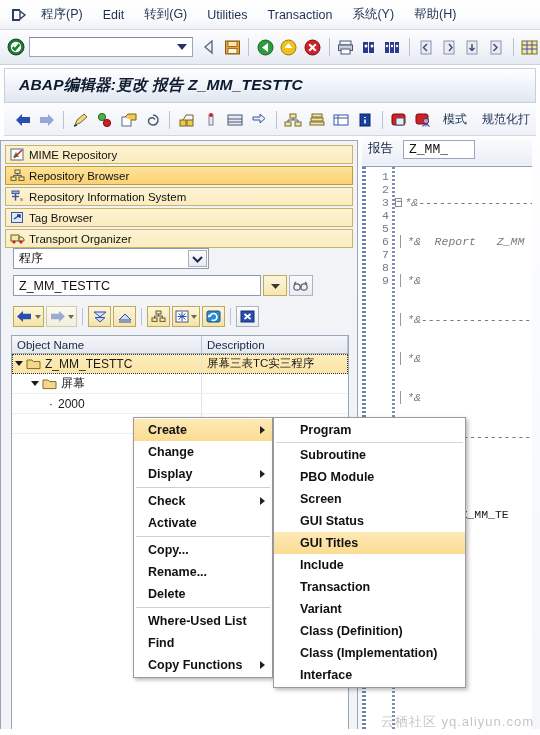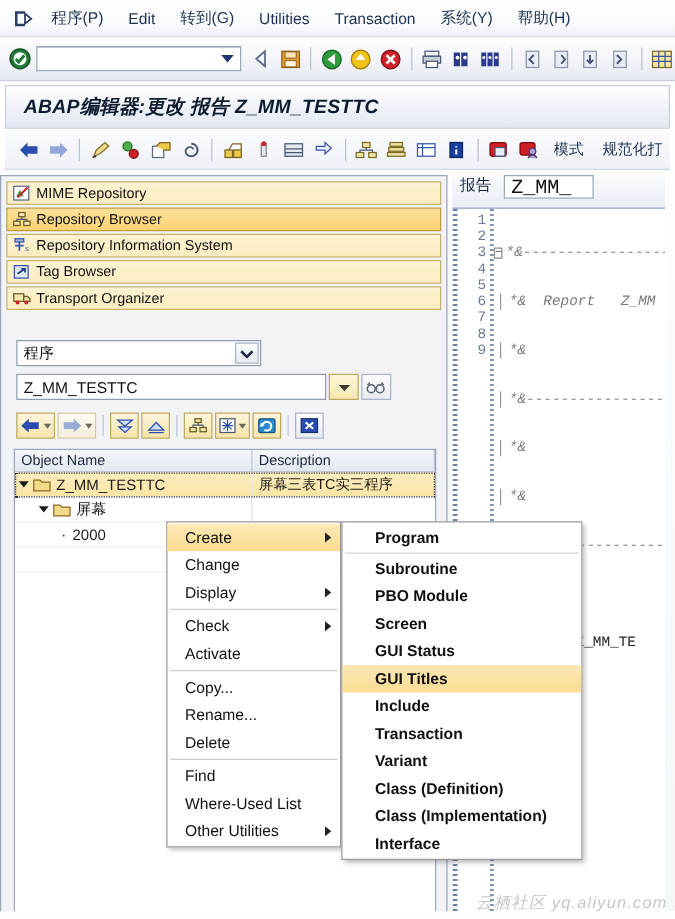--- a/index.html
+++ b/index.html
@@ -155,21 +155,21 @@
     cursor: default;
   }
   .navbtn.sel {
     background: linear-gradient(#fde29a 0%, #fbd273 100%);
     border-color: #c49b3a;
   }
   .navbtn .ico { width: 17px; height: 15px; margin-right: 3px; flex: none;
     display: flex; align-items: center; justify-content: center; }
 
   
-  .selarea { padding: 24px 10px 0 12px; }
+  .selarea { padding: 0 10px 0 12px; }
   .combo {
     width: 196px; height: 21px;
     background: #ffffff;
     border: 1px solid #8e9bb1;
     display: flex; align-items: center;
     padding-left: 5px;
     font-size: 12px; color: #111;
     position: relative;
   }
   .combo .chev {
@@ -269,21 +269,21 @@
     font-size: 12.5px; color: #15233c;
     background: linear-gradient(#fafbfd, #eaeef5);
   }
   .ed-tab {
     margin-left: 10px;
     height: 19px; min-width: 72px;
     background: #ffffff;
     border: 1px solid #9aa6ba;
     display: flex; align-items: center; padding-left: 5px;
     font-family: "Liberation Mono", monospace;
-    font-size: 16px; color: #111;
+    font-size: 13px; color: #111;
   }
   .ed-body {
     position: absolute;
     left: 0; top: 26px; right: 0; bottom: 0;
     background: #ffffff;
     border-top: 1px solid #8ea0c0;
     display: flex;
     overflow: hidden;
   }
   .gutter-bar { width: 4px; background: repeating-linear-gradient(
@@ -331,20 +331,21 @@
     padding: 1px 0;
     z-index: 40;
   }
   .ctxitem {
     height: 22px;
     display: flex; align-items: center;
     padding-left: 14px; padding-right: 6px;
     font-size: 12.5px; color: #111;
     cursor: default;
     position: relative;
+    font-weight: bold;
   }
   .ctxitem.sel { background: linear-gradient(#fde9b6, #fbdc92); }
   .ctxitem .arrow {
     position: absolute; right: 7px;
     width: 0; height: 0;
     border-top: 4px solid transparent;
     border-bottom: 4px solid transparent;
     border-left: 5px solid #222;
   }
   .ctxsep { height: 1px; background: #cfcfcf; margin: 2px 2px; }
@@ -372,21 +373,20 @@
 
   
   .watermark {
     position: absolute;
     right: 6px; bottom: 4px;
     font-size: 13px;
     color: rgba(150,150,150,0.55);
     letter-spacing: 1px;
     pointer-events: none;
     z-index: 60;
-    font-style: italic;
   }
   .bottom-strip {
     position: absolute; left: 0; bottom: 0; width: 540px; height: 6px;
     background: #ffffff;
   }
   svg { display: block; }
 </style>
 </head>
 <body>
 
@@ -896,27 +896,27 @@
       <span>Copy...</span>
     </div>
     <div class="ctxitem">
       <span>Rename...</span>
     </div>
     <div class="ctxitem">
       <span>Delete</span>
     </div>
     <div class="ctxsep"></div>
     <div class="ctxitem">
+      <span>Where-Used List</span>
+    </div>
+    <div class="ctxitem">
       <span>Find</span>
     </div>
     <div class="ctxitem">
-      <span>Where-Used List</span>
-    </div>
-    <div class="ctxitem">
-      <span>Other Utilities</span>
+      <span>Copy Functions</span>
       <span class="arrow"></span>
     </div>
   </div>
 
   <div class="submenu">
     <div class="subitem">
       <span>Program</span>
     </div>
     <div class="subsep"></div>
     <div class="subitem">

